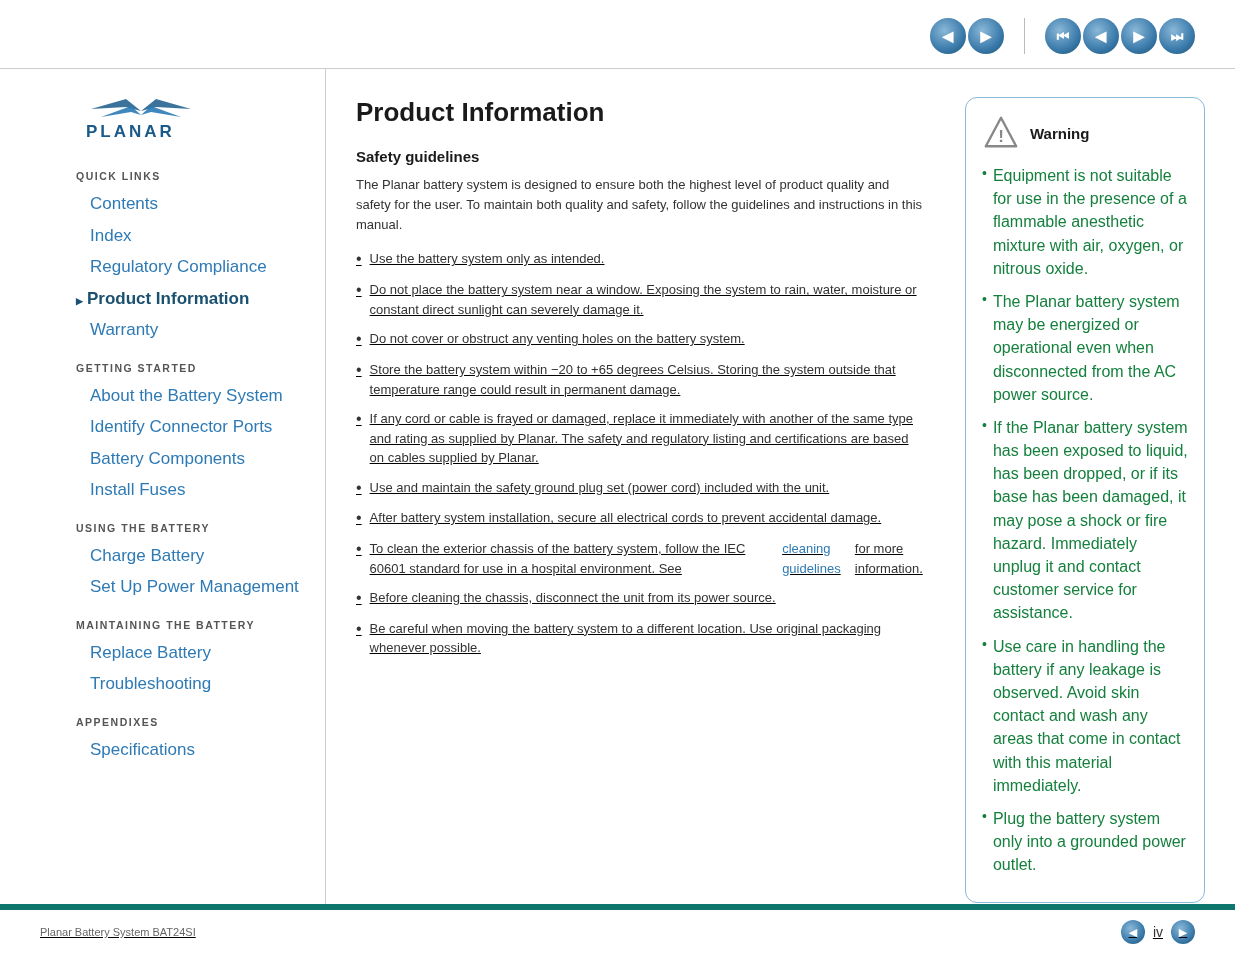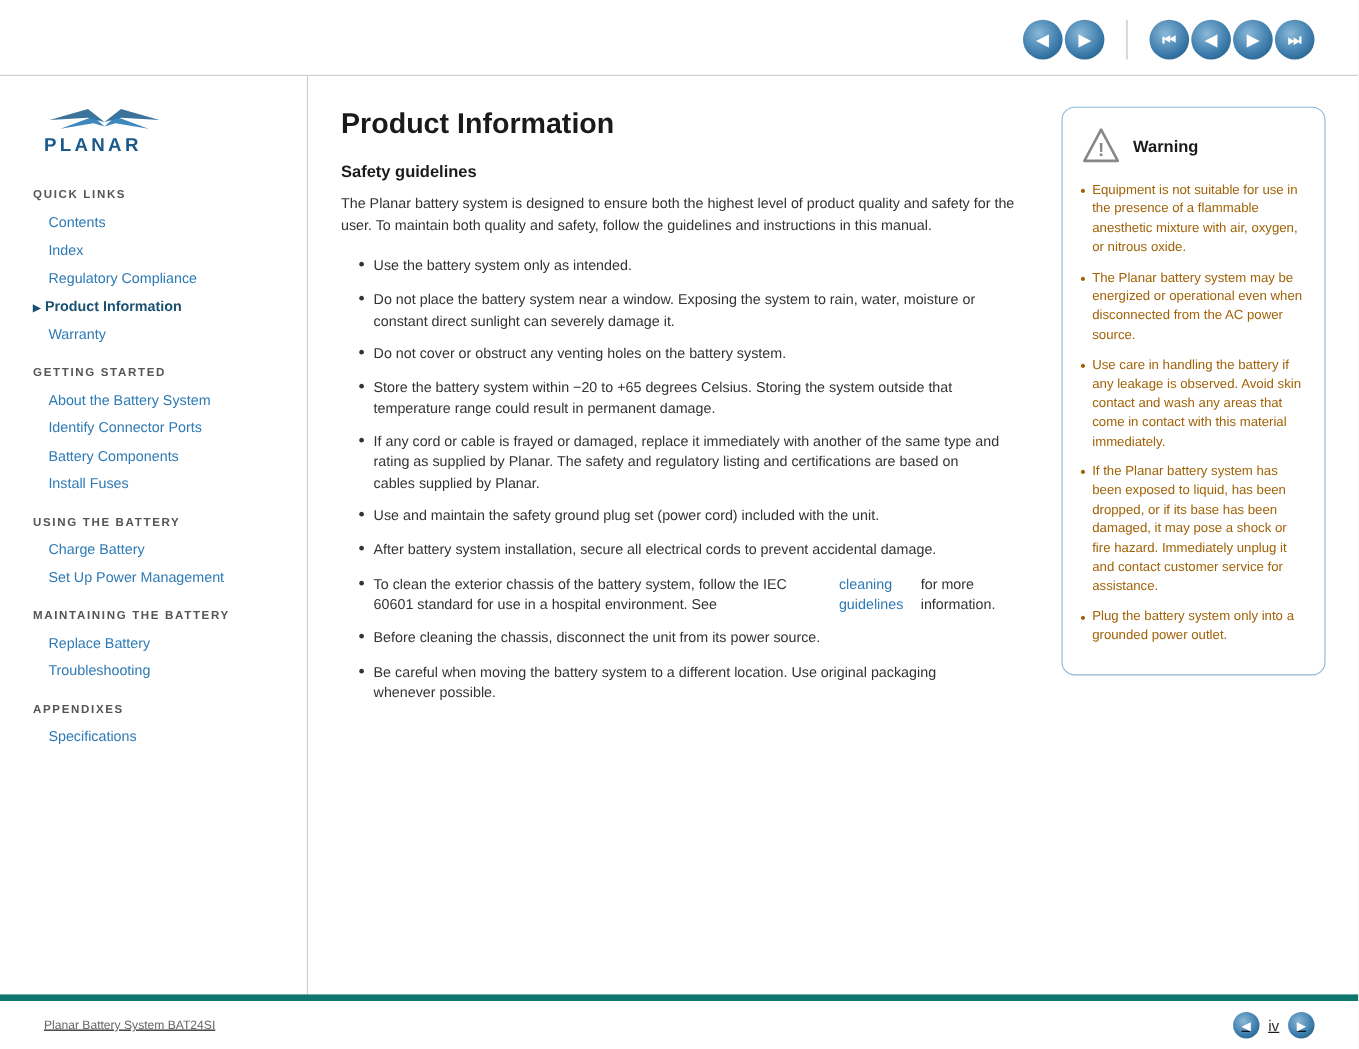--- a/index.html
+++ b/index.html
@@ -56,20 +56,21 @@
       width: 1px;
       height: 36px;
       background: #bbb;
       margin: 0 6px;
     }
     
     .main-layout {
       display: flex;
       flex: 1;
       overflow: hidden;
+      padding-left: 46px;
     }
     
     .sidebar {
       width: 280px;
       min-width: 280px;
       padding: 20px 20px 20px 30px;
       border-right: 1px solid #ccc;
       overflow-y: auto;
       background: #fff;
     }
@@ -85,21 +86,21 @@
       font-weight: bold;
       letter-spacing: 1.5px;
       color: #555;
       margin-top: 16px;
       margin-bottom: 6px;
     }
     .nav-link {
       display: block;
       color: #2e7ab5;
       text-decoration: none;
-      font-size: 13px;
+      font-size: 17px;
       padding: 3px 0 3px 14px;
       cursor: pointer;
       line-height: 1.5;
     }
     .nav-link.active {
       color: #1a5070;
       font-weight: bold;
       padding-left: 0;
     }
     .nav-link.active::before {
@@ -130,21 +131,22 @@
     .intro-text {
       font-size: 13px;
       font-weight: normal;
       color: #333;
       line-height: 1.55;
       margin-bottom: 14px;
     }
     .bullet-list {
       list-style: none;
       padding: 0;
-      margin: 16px;
+      margin: 0;
+      text-decoration: underline;
     }
     .bullet-list li {
       font-size: 13px;
       color: #333;
       line-height: 1.5;
       margin-bottom: 10px;
       display: flex;
       align-items: flex-start;
       gap: 8px;
     }
@@ -187,22 +189,22 @@
       font-weight: bold;
       color: #1a1a1a;
       text-align: center;
     }
     .warning-list {
       list-style: none;
       padding: 0;
       margin: 0;
     }
     .warning-list li {
-      font-size: 12px;
-      color: #a16207;
+      font-size: 16px;
+      color: #15803d;
       line-height: 1.45;
       margin-bottom: 10px;
       display: flex;
       align-items: flex-start;
       gap: 6px;
     }
     .warning-list li::before {
       content: '•';
       font-size: 14px;
       line-height: 1.3;
@@ -334,22 +336,22 @@
         <div class="warning-header">
           <svg class="warning-icon" viewBox="0 0 40 40" xmlns="http://www.w3.org/2000/svg">
             <polygon points="20,4 36,34 4,34" fill="none" stroke="#888" stroke-width="2.5" stroke-linejoin="round"></polygon>
             <text x="17" y="29" font-family="Arial" font-size="18" font-weight="bold" fill="#888">!</text>
           </svg>
           <span class="warning-title">Warning</span>
         </div>
         <ul class="warning-list">
           <li>Equipment is not suitable for use in the presence of a flammable anesthetic mixture with air, oxygen, or nitrous oxide.</li>
           <li>The Planar battery system may be energized or operational even when disconnected from the AC power source.</li>
+          <li>If the Planar battery system has been exposed to liquid, has been dropped, or if its base has been damaged, it may pose a shock or fire hazard. Immediately unplug it and contact customer service for assistance.</li>
           <li>Use care in handling the battery if any leakage is observed. Avoid skin contact and wash any areas that come in contact with this material immediately.</li>
-          <li>If the Planar battery system has been exposed to liquid, has been dropped, or if its base has been damaged, it may pose a shock or fire hazard. Immediately unplug it and contact customer service for assistance.</li>
           <li>Plug the battery system only into a grounded power outlet.</li>
         </ul>
       </div>
 
     </div>
   </div>
 
   <div class="footer">
     <span class="footer-text">Planar Battery System BAT24SI</span>
     <div class="footer-nav">

